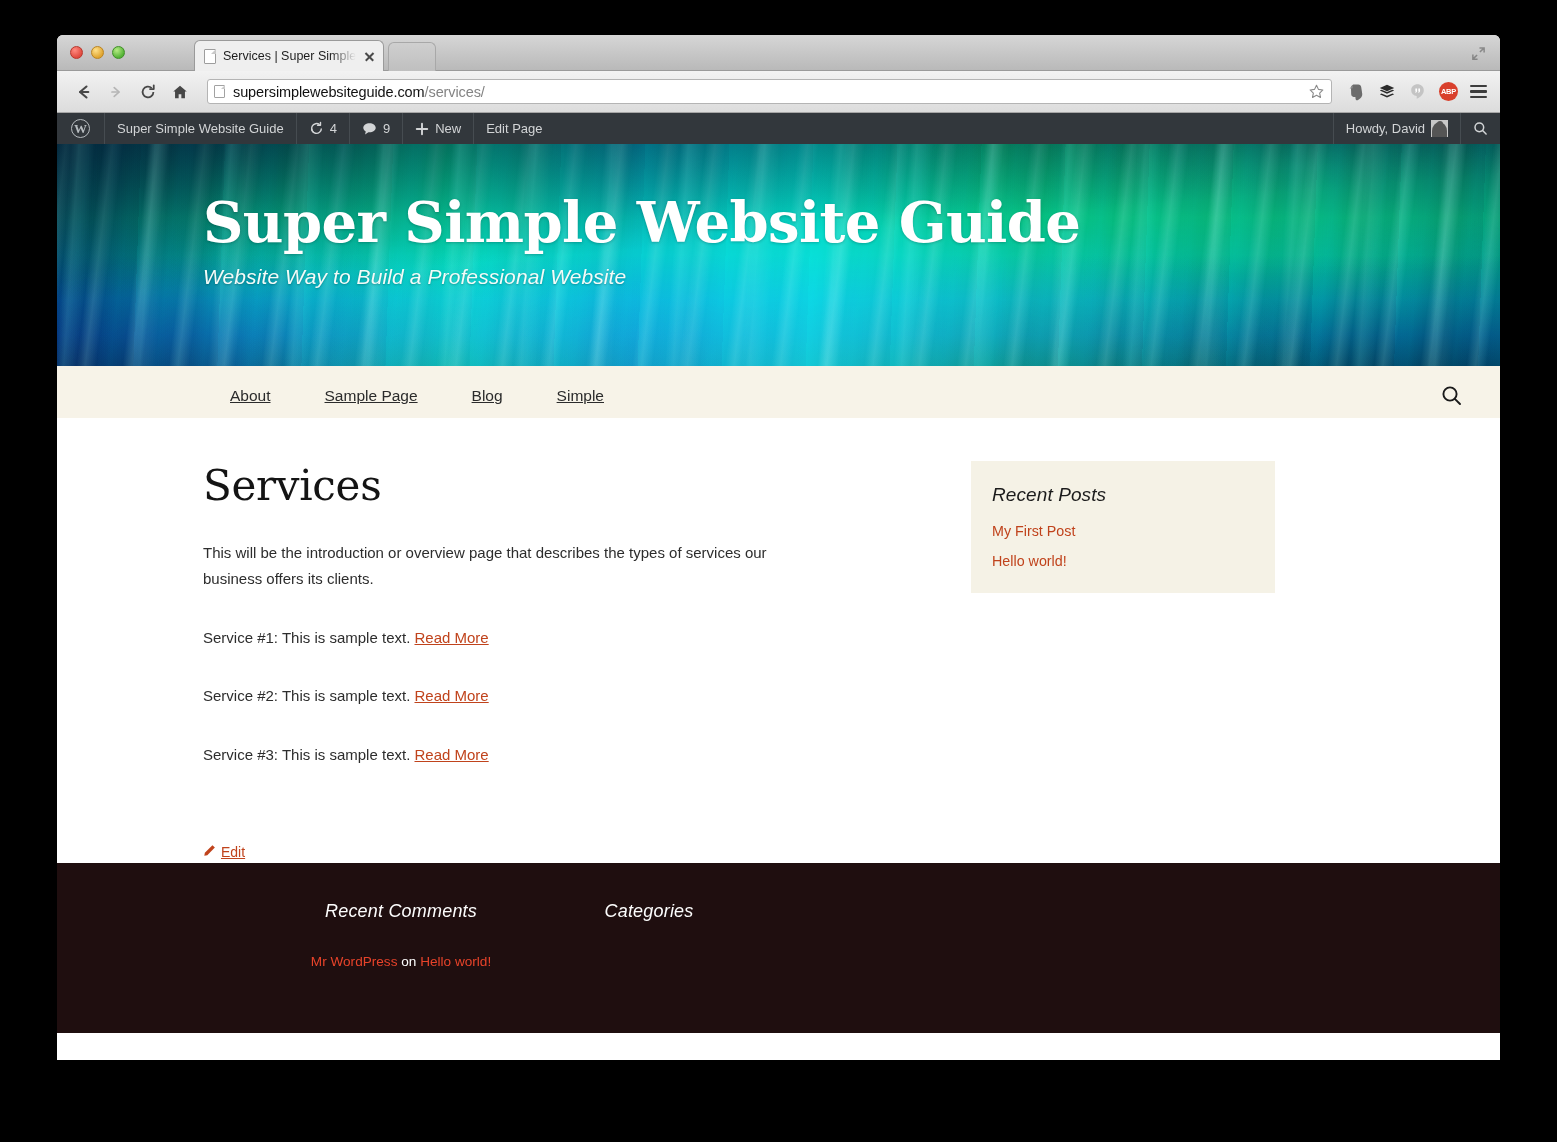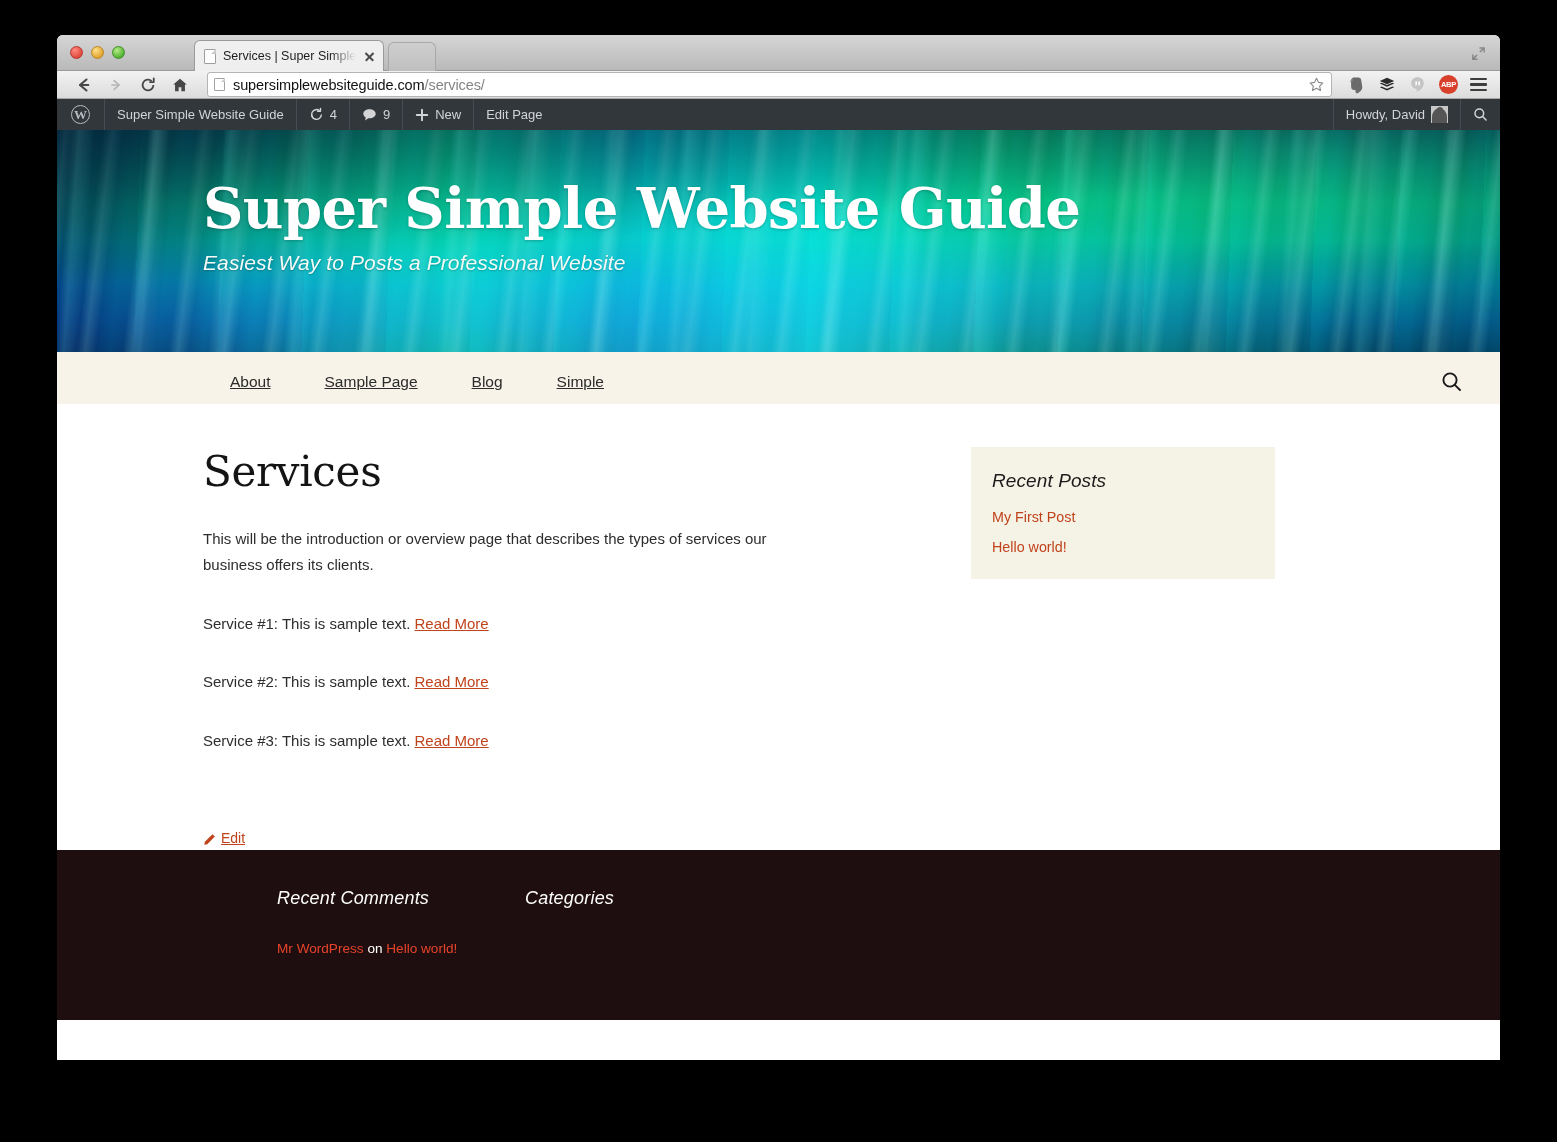--- a/index.html
+++ b/index.html
@@ -78,21 +78,21 @@
     border-radius: 6px 6px 0 0;
     background: linear-gradient(#cfcfcf, #bfbfbf);
   }
   .win-expand {
     position: absolute; right: 14px; top: 11px;
     width: 15px; height: 15px; opacity: .55;
   }
 
   
   .toolbar {
-    height: 28px;
+    height: 42px;
     background: linear-gradient(#f2f2f2, #dcdcdc);
     border-bottom: 1px solid #a6a6a6;
     display: flex; align-items: center;
     padding: 0 13px;
   }
   .nav-btn {
     width: 27px; height: 27px; margin-right: 5px;
     display: flex; align-items: center; justify-content: center;
     color: #474747;
   }
@@ -242,21 +242,21 @@
     font-size: 42px; font-weight: normal; color: #141414;
     letter-spacing: -.3px;
   }
   .content-col p {
     font-size: 15px; line-height: 1.72; color: #2d2d2d;
     margin-top: 30px; max-width: 575px;
   }
   .content-col p.svc { margin-top: 33px; }
   .rlink { color: #c0431c; }
   .edit-link {
-    display: inline-flex; align-items: flex-end; gap: 5px;
+    display: inline-flex; align-items: flex-start; gap: 5px;
     margin-top: 76px; font-size: 14px; color: #c0431c;
   }
   .pencil { width: 13px; height: 13px; }
 
   .sidebar { margin-left: 88px; width: 304px; flex: none; }
   .widget { background: #f5f2e6; padding: 23px 21px; }
   .widget + .widget { margin-top: 48px; text-decoration: underline; }
   .search-field {
     width: 100%; height: 30px;
     background: #fff; border: 1px solid #cdc6ae;
@@ -269,20 +269,21 @@
   }
   .widget-list { list-style: none; margin-top: 16px; }
   .widget-list li { margin-bottom: 12px; }
   .widget-list li:last-child { margin-bottom: 0; }
   .widget-list a { color: #c0431c; font-size: 14.3px; text-decoration: none; }
 
   
   .site-footer {
     background: #1f0e0f; padding: 38px 56px 56px 220px;
     display: flex;
+    text-align: center;
   }
   .foot-col { width: 248px; flex: none; }
   .foot-title {
     font-size: 18px; font-style: italic; font-weight: normal;
     color: #fdfdfd; letter-spacing: .2px;
   }
   .foot-body { margin-top: 25px; font-size: 13.6px; line-height: 2.2; }
   .foot-body a { color: #e8432a; text-decoration: none; }
   .foot-on { color: #fff; }
   .foot-list { list-style: none; }
@@ -425,21 +426,21 @@
             <circle cx="7.6" cy="7.6" r="5.2" fill="none" stroke="#d2d4d6" stroke-width="1.8"></circle>
             <path d="M11.5 11.5l4.2 4.2" stroke="#d2d4d6" stroke-width="1.8" stroke-linecap="round"></path>
           </svg>
         </div>
       </div>
     </div>
 
     <div class="banner">
       <div class="banner-inner">
         <div class="site-title">Super Simple Website Guide</div>
-        <div class="site-tagline">Easiest Way to Posts a Professional Website</div>
+        <div class="site-tagline">Website Way to Build a Professional Website</div>
       </div>
     </div>
 
     <div class="navbar">
       <div class="nav-links">
         <a class="nav-link" href="#">About</a>
         <a class="nav-link" href="#">Sample Page</a>
         <a class="nav-link" href="#">Blog</a>
         <a class="nav-link" href="#">Simple</a>
       </div>

